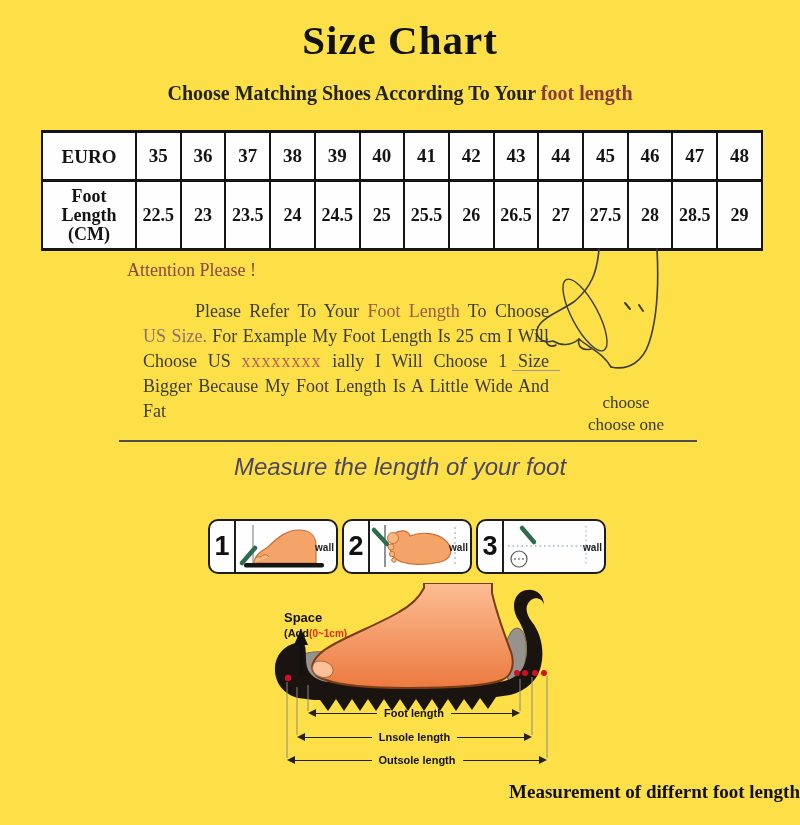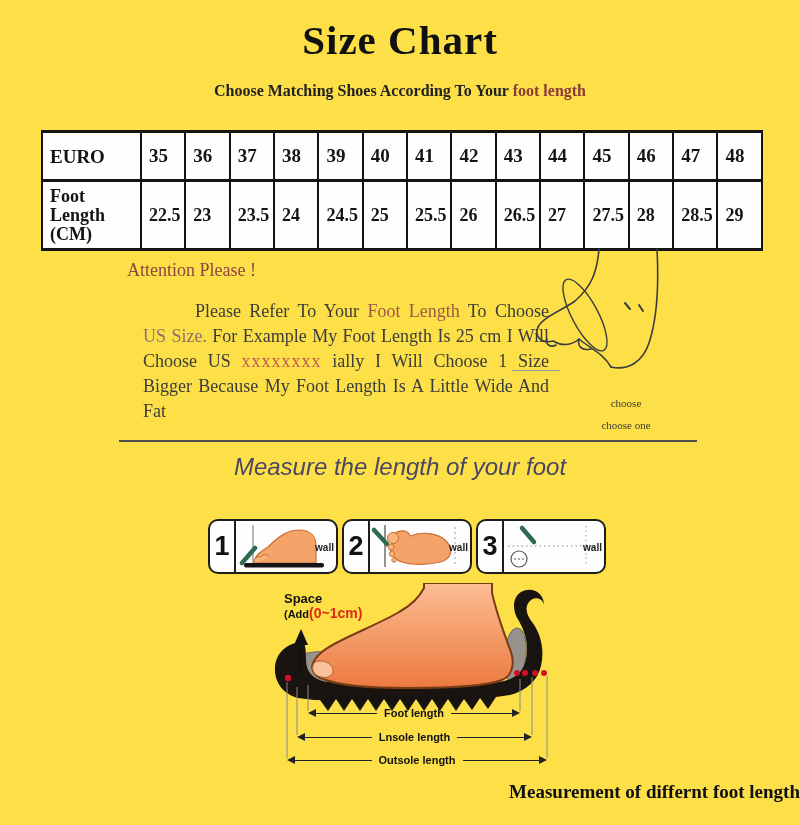--- a/index.html
+++ b/index.html
@@ -2,62 +2,62 @@
 <html><head>
 <meta charset="utf-8">
 <style>
   html,body{margin:0;padding:0;background:#fff;}
   #page{position:relative;width:800px;height:825px;background:#fde047;overflow:hidden;
         font-family:"Liberation Serif", serif;color:#1c1c1c;}
   .abs{position:absolute;}
 
   
   .title{top:16px;left:0;width:800px;text-align:center;font-size:41px;font-weight:bold;letter-spacing:1px;color:#111;}
-  .subtitle{top:82px;left:0;width:800px;text-align:center;font-size:16px;font-weight:bold;color:#222;}
+  .subtitle{top:82px;left:0;width:800px;text-align:center;font-size:20px;font-weight:bold;color:#222;}
   .subtitle .accent{color:#8b3a3a;}
 
   
   table.size{position:absolute;left:41px;top:130px;width:722px;border-collapse:collapse;table-layout:fixed;}
   table.size td{border:2px solid #141414;border-top-width:3px;border-bottom-width:3px;
-        text-align:left;font-weight:bold;color:#141414;background:#fefefe;padding-left:7px;}
+        text-align:center;font-weight:bold;color:#141414;background:#fefefe;}
   table.size tr.hdr td{height:42px;font-size:19px;}
   table.size tr.dat td{height:62px;font-size:18px;}
   td.lbl{width:88px;font-size:17px;line-height:19px;padding:2px;}
 
   
   .attn{left:127px;top:258px;width:438px;font-size:18px;line-height:25px;color:#3c3c3c;}
   .attn-h{color:#8b4545;margin-bottom:14px;}
   .attn p{margin:16px;text-align:justify;text-indent:52px;}
   .c-footlen{color:#9c5848;}
   .c-ussize{color:#8f6f6f;}
   .c-xs{color:#c05b5b;letter-spacing:1px;}
 
   
-  .biggernote{left:556px;top:392px;width:140px;text-align:center;font-size:11px;line-height:22px;color:#3a3a3a;}
+  .biggernote{left:556px;top:392px;width:140px;text-align:center;font-size:17px;line-height:22px;color:#3a3a3a;}
   .wide-line{left:512px;top:370px;width:48px;height:0;border-top:1px solid #9a9a9a;}
   .divider{left:119px;top:440px;width:578px;height:0;border-top:2px solid #4c4c4c;}
 
   
   .measure-h{top:453px;left:0;width:800px;text-align:center;
      font-family:"Liberation Sans", sans-serif;font-style:italic;font-weight:normal;
      font-size:24px;color:#4b4663;}
 
   
   .stepbox{top:519px;width:130px;height:55px;border:2.5px solid #1d1d1d;border-radius:10px;
      background:#fefefe;box-sizing:border-box;display:flex;align-items:stretch;}
   .stepnum{width:27px;border-right:2px solid #1d1d1d;display:flex;align-items:center;justify-content:center;
      font-family:"Liberation Sans", sans-serif;font-weight:bold;font-size:27px;color:#111;}
   .stepart{position:relative;flex:1;}
   .wall{position:absolute;right:2px;top:50%;transform:translateY(-50%);
      font-family:"Liberation Sans", sans-serif;font-weight:bold;font-size:10px;color:#222;}
 
   
-  .space-lbl{left:284px;top:591px;font-family:"Liberation Sans", sans-serif;font-weight:bold;
+  .space-lbl{left:284px;top:610px;font-family:"Liberation Sans", sans-serif;font-weight:bold;
      font-size:13px;line-height:15px;color:#111;}
-  .space-red{color:#e02818;font-size:14px;}
+  .space-red{color:#e02818;font-size:10px;}
   .dim{height:14px;display:flex;align-items:center;font-family:"Liberation Sans", sans-serif;}
   .dim .ln{flex:1;height:0;border-top:1.6px solid #222;}
   .dim .tri-l{width:0;height:0;border-top:4px solid transparent;border-bottom:4px solid transparent;border-right:8px solid #222;}
   .dim .tri-r{width:0;height:0;border-top:4px solid transparent;border-bottom:4px solid transparent;border-left:8px solid #222;}
   .dim .dlabel{padding:0 7px;font-size:11px;font-weight:bold;color:#111;white-space:nowrap;}
 
   .caption{top:781px;left:0;width:800px;text-align:right;font-size:19px;font-weight:bold;color:#111;}
 </style>
 </head>
 <body>

